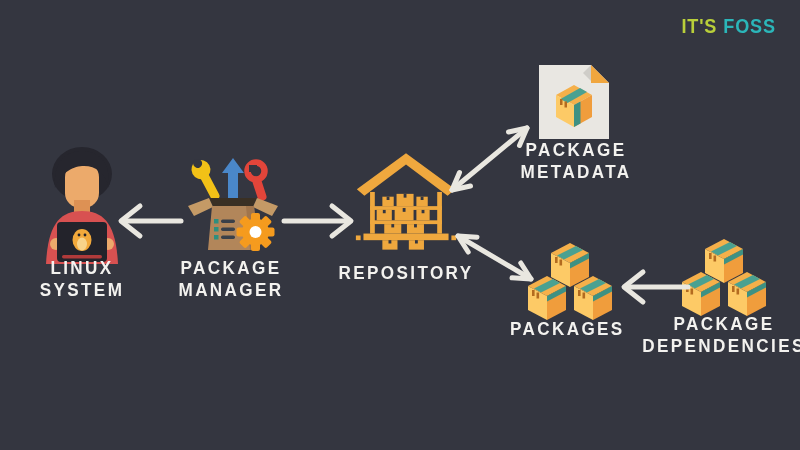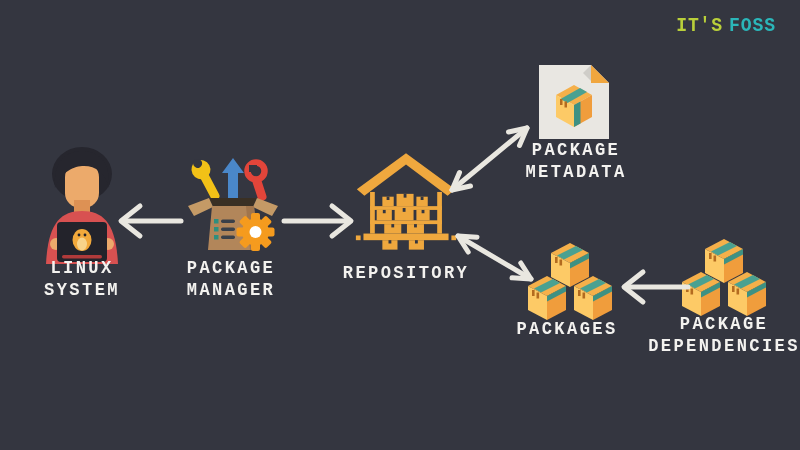--- a/index.html
+++ b/index.html
@@ -2,21 +2,21 @@
 <html><head>
 <meta charset="utf-8">
 <style>
   html,body{margin:0;padding:0;}
   body{
     width:800px;height:450px;overflow:hidden;
     background:#343640;
     font-family:"Liberation Sans", sans-serif;
     position:relative;
   }
-  .stage{position:absolute;inset:0;width:800px;height:450px;font-family:Liberation Mono, monospace;}
+  .stage{position:absolute;inset:0;width:800px;height:450px;}
 
   .brand{
     position:absolute;top:14px;right:24px;
     font-weight:800;font-size:21px;letter-spacing:1px;
     transform:scaleX(0.86);transform-origin:right center;
     white-space:nowrap;
   }
   .brand .p1{color:#b9cf3a;}
   .brand .p2{color:#2bb6b9;margin-left:7px;}
 

